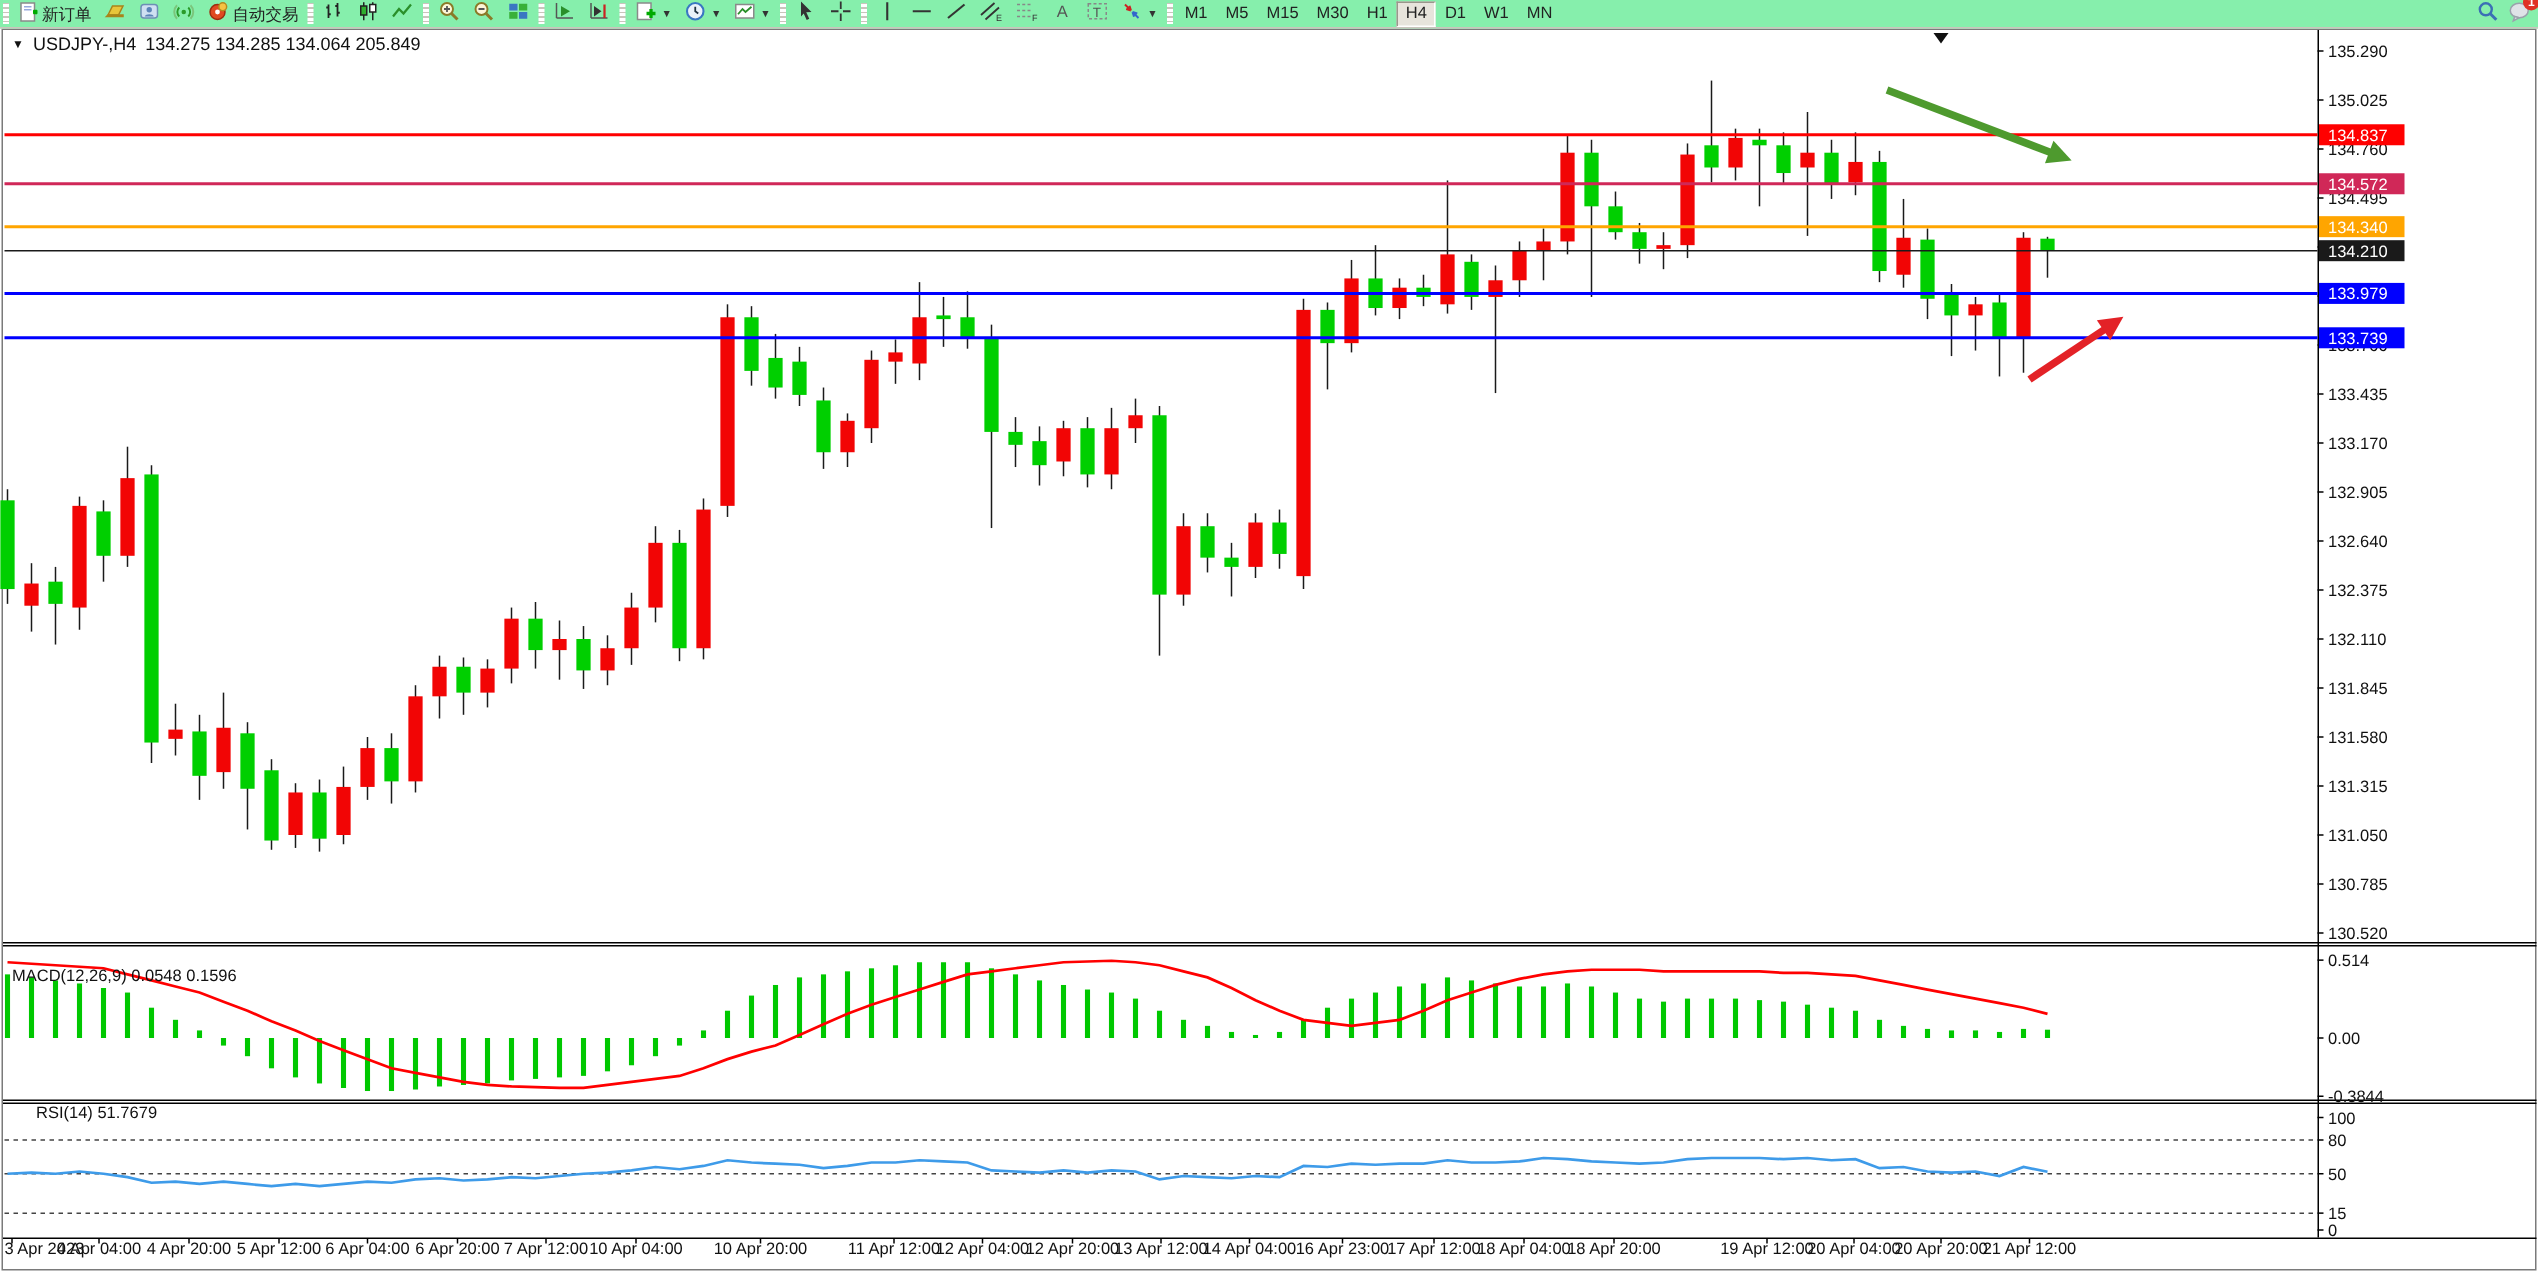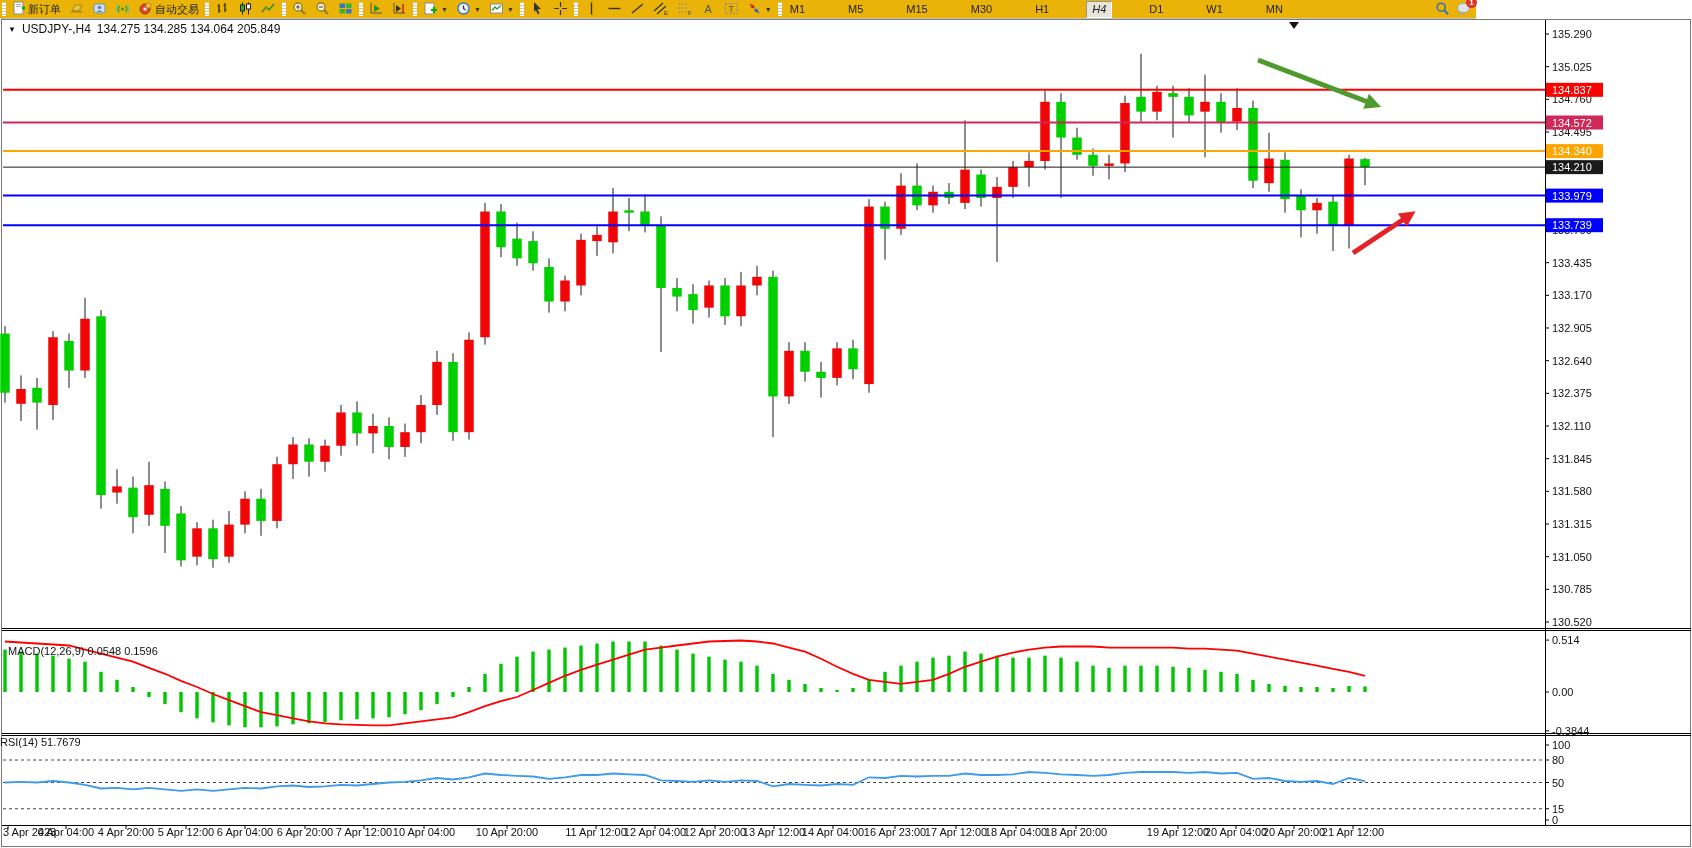--- a/index.html
+++ b/index.html
@@ -1,30 +1,30 @@
 <!DOCTYPE html>
 <html><head>
 <meta charset="utf-8">
 <style>
   html,body{margin:0;padding:0;background:#fff;}
   #app{position:relative;width:1692px;height:848px;font-family:"Liberation Sans",sans-serif;overflow:hidden;background:#fff;}
   
-  #toolbar{position:absolute;left:0;top:0;width:1476px;height:18px;background:#eab308;border-bottom:1px solid #c9c5bc;display:flex;align-items:center;font-size:11px;color:#222;z-index:10;}
+  #toolbar{position:absolute;left:0;top:0;width:1692px;height:18px;background:#86efac;border-bottom:1px solid #c9c5bc;display:flex;align-items:center;font-size:11px;color:#222;z-index:10;}
   .tbtn{height:16px;display:flex;align-items:center;gap:2px;padding:0 3px;border:1px solid transparent;white-space:nowrap;}
   .grip{width:4px;height:14px;margin:0 2px;background:repeating-linear-gradient(180deg,#c9c5bc 0 1px,#fff 1px 3px);}
   .caret{font-size:7px;color:#333;margin-left:1px;}
   .tfbtn{height:15px;padding:0 5px;display:flex;align-items:center;border:1px solid transparent;font-size:11px;color:#222;}
-  .tfbtn.active{background:#e7e4dc;border:1px solid #9a968c;border-right-color:#fff;border-bottom-color:#fff;font-style:italic;}
+  .tfbtn.active{background:#e7e4dc;border:1px solid #9a968c;border-right-color:#fff;border-bottom-color:#fff;}
   #tb-right{position:absolute;right:4px;top:0;height:18px;display:flex;align-items:center;gap:6px;}
   .badge{position:absolute;right:-5px;top:-4px;background:#e03225;color:#fff;border-radius:50%;width:11px;height:11px;font-size:8px;display:flex;align-items:center;justify-content:center;font-weight:bold;}
   
   .ovl{position:absolute;z-index:5;color:#111;}
   #chart-title{left:8px;top:22px;font-size:12px;display:flex;gap:6px;align-items:center;}
   #macd-label{left:8px;top:645px;font-size:11px;}
-  #rsi-label{left:0;top:736px;font-size:11px;text-align:right;}
+  #rsi-label{left:24px;top:736px;font-size:11px;text-align:right;}
   .tri{font-size:8px;color:#111;}
   svg text{font-family:"Liberation Sans",sans-serif;}
 </style>
 </head>
 <body>
 
 <div id="app">
 
   <div id="toolbar">
     <div class="grip"></div>
@@ -194,21 +194,21 @@
           </svg></span>
       </div>
     <div class="tbtn">
         <span><svg width="15" height="15" viewBox="0 0 15 15">
             <path d="M3 3l4 4M7 7l-1 -3.2M7 7l-3.2 -1" stroke="#c22" stroke-width="1.3" fill="none"></path>
             <path d="M12 12L8 8M8 8l1 3.2M8 8l3.2 1" stroke="#36c" stroke-width="1.3" fill="none"></path>
           </svg></span>
         <span class="caret">▼</span>
       </div>
     <div class="grip"></div>
-    <div id="tf-row" style="display:flex;align-items:flex-end;gap:31px;">
+    <div id="tf-row" style="display:flex;align-items:flex-end;">
         <div class="tfbtn">M1</div>
         <div class="tfbtn">M5</div>
         <div class="tfbtn">M15</div>
         <div class="tfbtn">M30</div>
         <div class="tfbtn">H1</div>
         <div class="tfbtn active">H4</div>
         <div class="tfbtn">D1</div>
         <div class="tfbtn">W1</div>
         <div class="tfbtn">MN</div>
       </div>

